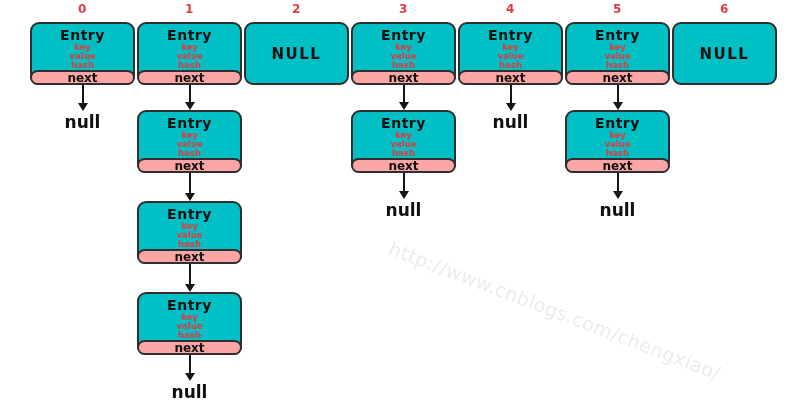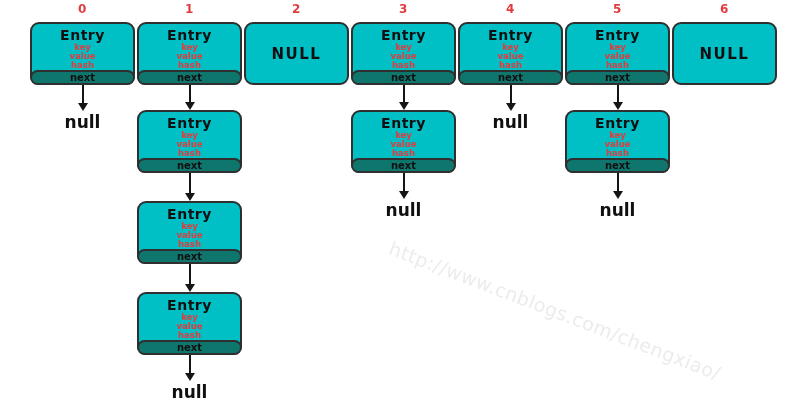--- a/index.html
+++ b/index.html
@@ -50,27 +50,27 @@
     font-weight: bold;
     color: var(--accent, #e23b3e);
   }
   .next-bar {
     position: absolute;
     left: -2px;
     right: -2px;
     bottom: -2px;
     height: 15px;
     box-sizing: border-box;
-    background: #0f766e;
+    background: #fca5a5;
     border: 2px solid var(--node-border, #2f2f2f);
     border-radius: 8px;
     display: flex;
     align-items: center;
     justify-content: center;
-    font-size: 10px;
+    font-size: 12px;
     font-weight: bold;
     color: #101010;
   }
   .null-node {
     display: flex;
     align-items: center;
     justify-content: center;
     font-size: 15px;
     font-weight: bold;
     color: #101010;

